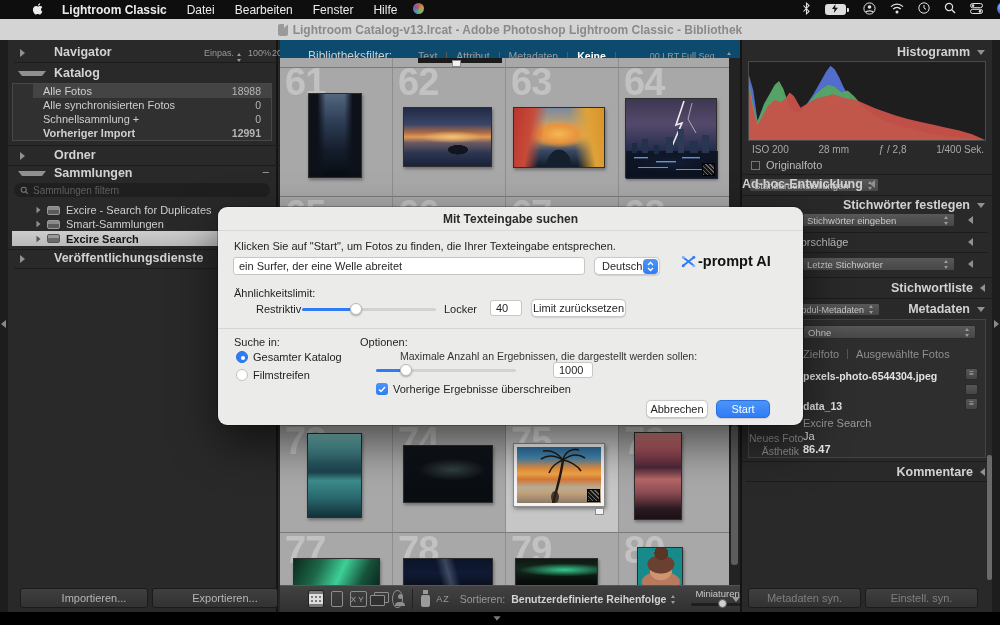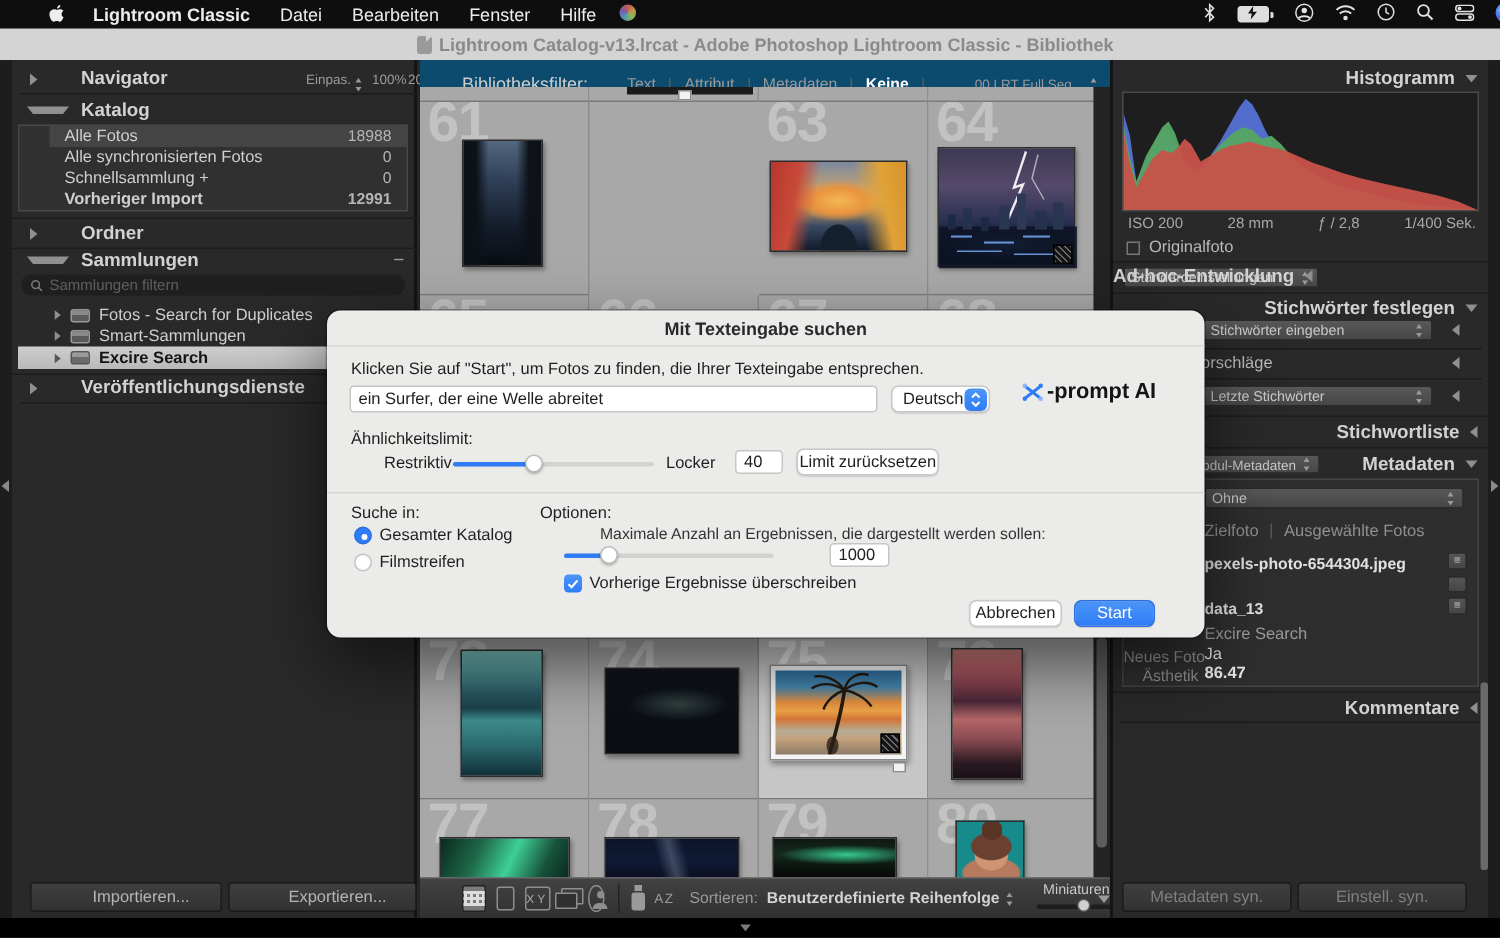--- a/index.html
+++ b/index.html
@@ -235,21 +235,21 @@
       <svg width="9" height="9" viewBox="0 0 12 12">
           <circle cx="5" cy="5" r="3.4" stroke="#777" stroke-width="1.4" fill="none"></circle>
           <path d="M7.6 7.6 L10.6 10.6" stroke="#777" stroke-width="1.4"></path>
         </svg>
       <span class="nw" style="font-size:10px;color:#5f5f5f;">Sammlungen filtern</span>
     </div>
     
     <div class="abs" style="left:0;top:163px;width:270px;height:14px;display:flex;align-items:center;gap:6px;padding-left:28px;">
       <span class="tr" style="transform:scale(.8);"></span>
       <span class="collicon"></span>
-      <span class="prow nw">Fotos - Search for Duplicates</span>
+      <span class="prow nw">Excire - Search for Duplicates</span>
     </div>
     <div class="abs" style="left:0;top:177px;width:270px;height:14px;display:flex;align-items:center;gap:6px;padding-left:28px;">
       <span class="tr" style="transform:scale(.8);"></span>
       <span class="collicon"></span>
       <span class="prow nw">Smart-Sammlungen</span>
     </div>
     <div class="abs" style="left:4px;top:191px;width:260px;height:15px;display:flex;align-items:center;gap:6px;padding-left:24px;background:linear-gradient(#cdcdcd,#b9b9b9);box-sizing:border-box;">
       <span class="tr" style="border-left-color:#555;transform:scale(.8);"></span>
       <span class="collicon" style="border-color:#555;background:linear-gradient(#9a9a9a 0 3px,#6a6a6a 3px);"></span>
       <span class="nw" style="font-size:11px;color:#141414;font-weight:700;">Excire Search</span>
@@ -296,20 +296,24 @@
   <div class="cell" style="left:393px;top:58px;width:113px;height:10px;">
     <div style="position:absolute;left:25px;top:0;width:84px;height:5px;background:#1b1b1b;"></div>
     <div class="badge-white" style="left:59px;top:2px;"></div>
   </div>
   <div class="cell" style="left:506px;top:58px;width:113px;height:10px;"></div>
   <div class="cell" style="left:619px;top:58px;width:111px;height:10px;"></div>
 
   <div class="cell" style="left:280px;top:68px;width:113px;height:129px;">
     <span class="ghost" style="top:-5px;">61</span>
     <div class="photo ph61" style="left:28px;top:25px;width:54px;height:85px;"></div>
+  </div>
+  <div class="cell" style="left:393px;top:68px;width:113px;height:129px;">
+    <span class="ghost" style="top:-5px;">62</span>
+    <div class="photo ph62" style="left:10px;top:39px;width:89px;height:60px;"></div>
   </div>
   <div class="cell" style="left:506px;top:68px;width:113px;height:129px;">
     <span class="ghost" style="top:-5px;">63</span>
     <div class="photo ph63" style="left:7px;top:39px;width:92px;height:61px;"></div>
   </div>
   <div class="cell" style="left:619px;top:68px;width:111px;height:129px;">
     <span class="ghost" style="top:-5px;">64</span>
     <div class="photo ph64" style="left:6px;top:30px;width:92px;height:80px;">
       <svg width="92" height="80" viewBox="0 0 92 80" style="position:absolute;left:0;top:0;">
         <path d="M58 2 L50 26 L56 24 L44 52" stroke="rgba(255,255,255,.9)" stroke-width="1.6" fill="none"></path>

